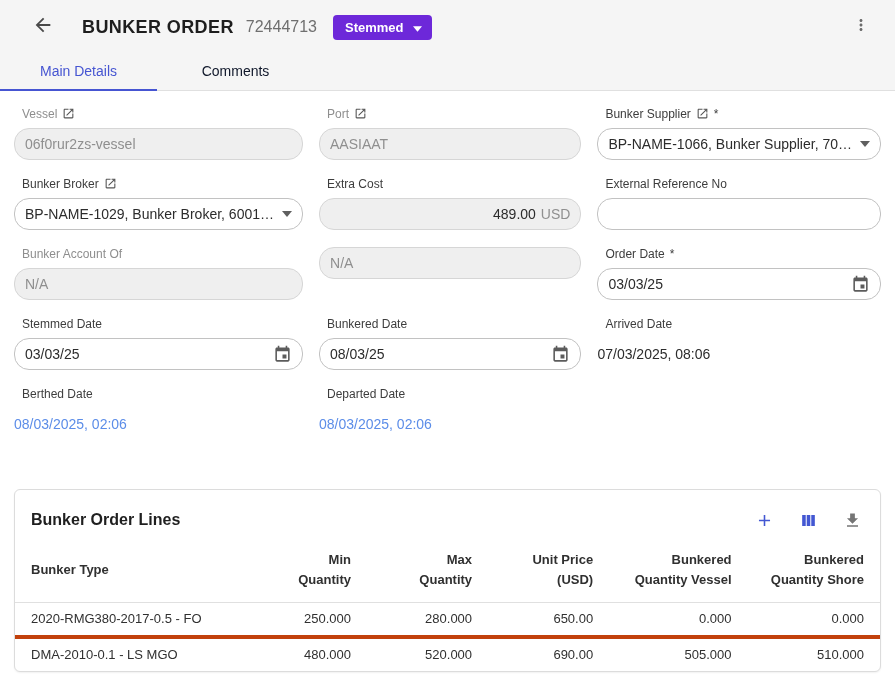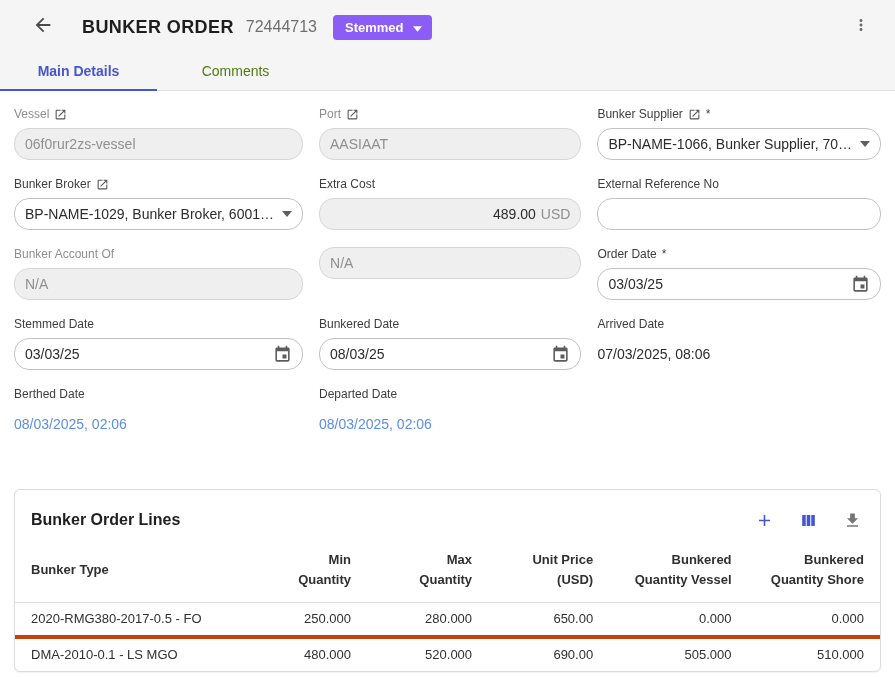--- a/index.html
+++ b/index.html
@@ -10,35 +10,35 @@
     overflow:hidden;
   }
 
   
   .header { background:#f5f5f5; }
   .header-top { display:flex; align-items:center; height:54px; padding:0 22px 0 30px; }
   .back-btn { width:26px; height:26px; display:flex; align-items:center; justify-content:center; cursor:pointer; margin-right:26px; }
   .back-btn svg { width:22px; height:22px; fill:#4a4a4a; }
   .page-title { font-size:18px; font-weight:bold; letter-spacing:.4px; color:#1e1e1e; }
   .order-no { font-size:16px; color:#6f6f6f; margin-left:12px; }
-  .status-badge { margin-left:16px; background:#8b5cf6; color:#fff; border-radius:4px;
+  .status-badge { margin-left:16px; background:#6d28d9; color:#fff; border-radius:4px;
     padding:5px 10px 5px 12px; font-size:13px; font-weight:bold; display:flex; align-items:center; gap:9px; cursor:pointer; }
   .status-badge svg { width:9px; height:6px; fill:#fff; }
   .kebab { margin-left:auto; width:24px; height:24px; display:flex; align-items:center; justify-content:center; cursor:pointer; }
   .kebab svg { width:18px; height:18px; fill:#6b6b6b; }
 
   .tabs { display:flex; border-bottom:1px solid #e0e0e0; }
-  .tab { width:157px; text-align:center; padding:9px 0 10px; font-size:14px; color:#4d7c0f;
+  .tab { width:157px; text-align:center; padding:9px 0 10px; font-size:14px; color:#0f172a;
     border-bottom:2px solid transparent; margin-bottom:-1px; cursor:pointer; }
-  .tab.active { color:#4655d2; border-bottom-color:#4655d2;font-weight:bold; }
+  .tab.active { color:#4655d2; border-bottom-color:#4655d2; }
 
   
   .form { padding:16px 14px 0; display:grid; grid-template-columns:repeat(3, 1fr); column-gap:16px; }
   .field { margin-bottom:17px; }
-  .field-label { font-size:12px; color:#3d3d3d; display:flex; align-items:flex-end; gap:5px; margin-bottom:7px; }
+  .field-label { font-size:12px; color:#3d3d3d; display:flex; align-items:flex-start; gap:5px; margin-bottom:7px;margin-left:8px; }
   .field-label.muted { color:#8e8e8e; }
   .ext-icon svg { width:13px; height:13px; fill:#565656; display:block; }
   .req { color:#3d3d3d; }
   .control { height:32px; border:1px solid #c2c2c2; border-radius:15px; background:#fff;
     display:flex; align-items:center; padding:0 10px; font-size:14px; color:#2c2c2c; }
   .control.disabled { background:#efefef; border-color:#d6d6d6; color:#8f8f8f; }
   .control input { border:none; outline:none; background:transparent; width:100%; font:inherit; color:inherit; padding:0; }
   .control.select { justify-content:space-between; cursor:pointer; }
   .control.select .sel-text { white-space:nowrap; overflow:hidden; }
   .caret svg { width:10px; height:6px; fill:#5f5f5f; display:block; margin-left:8px; flex:none; }

